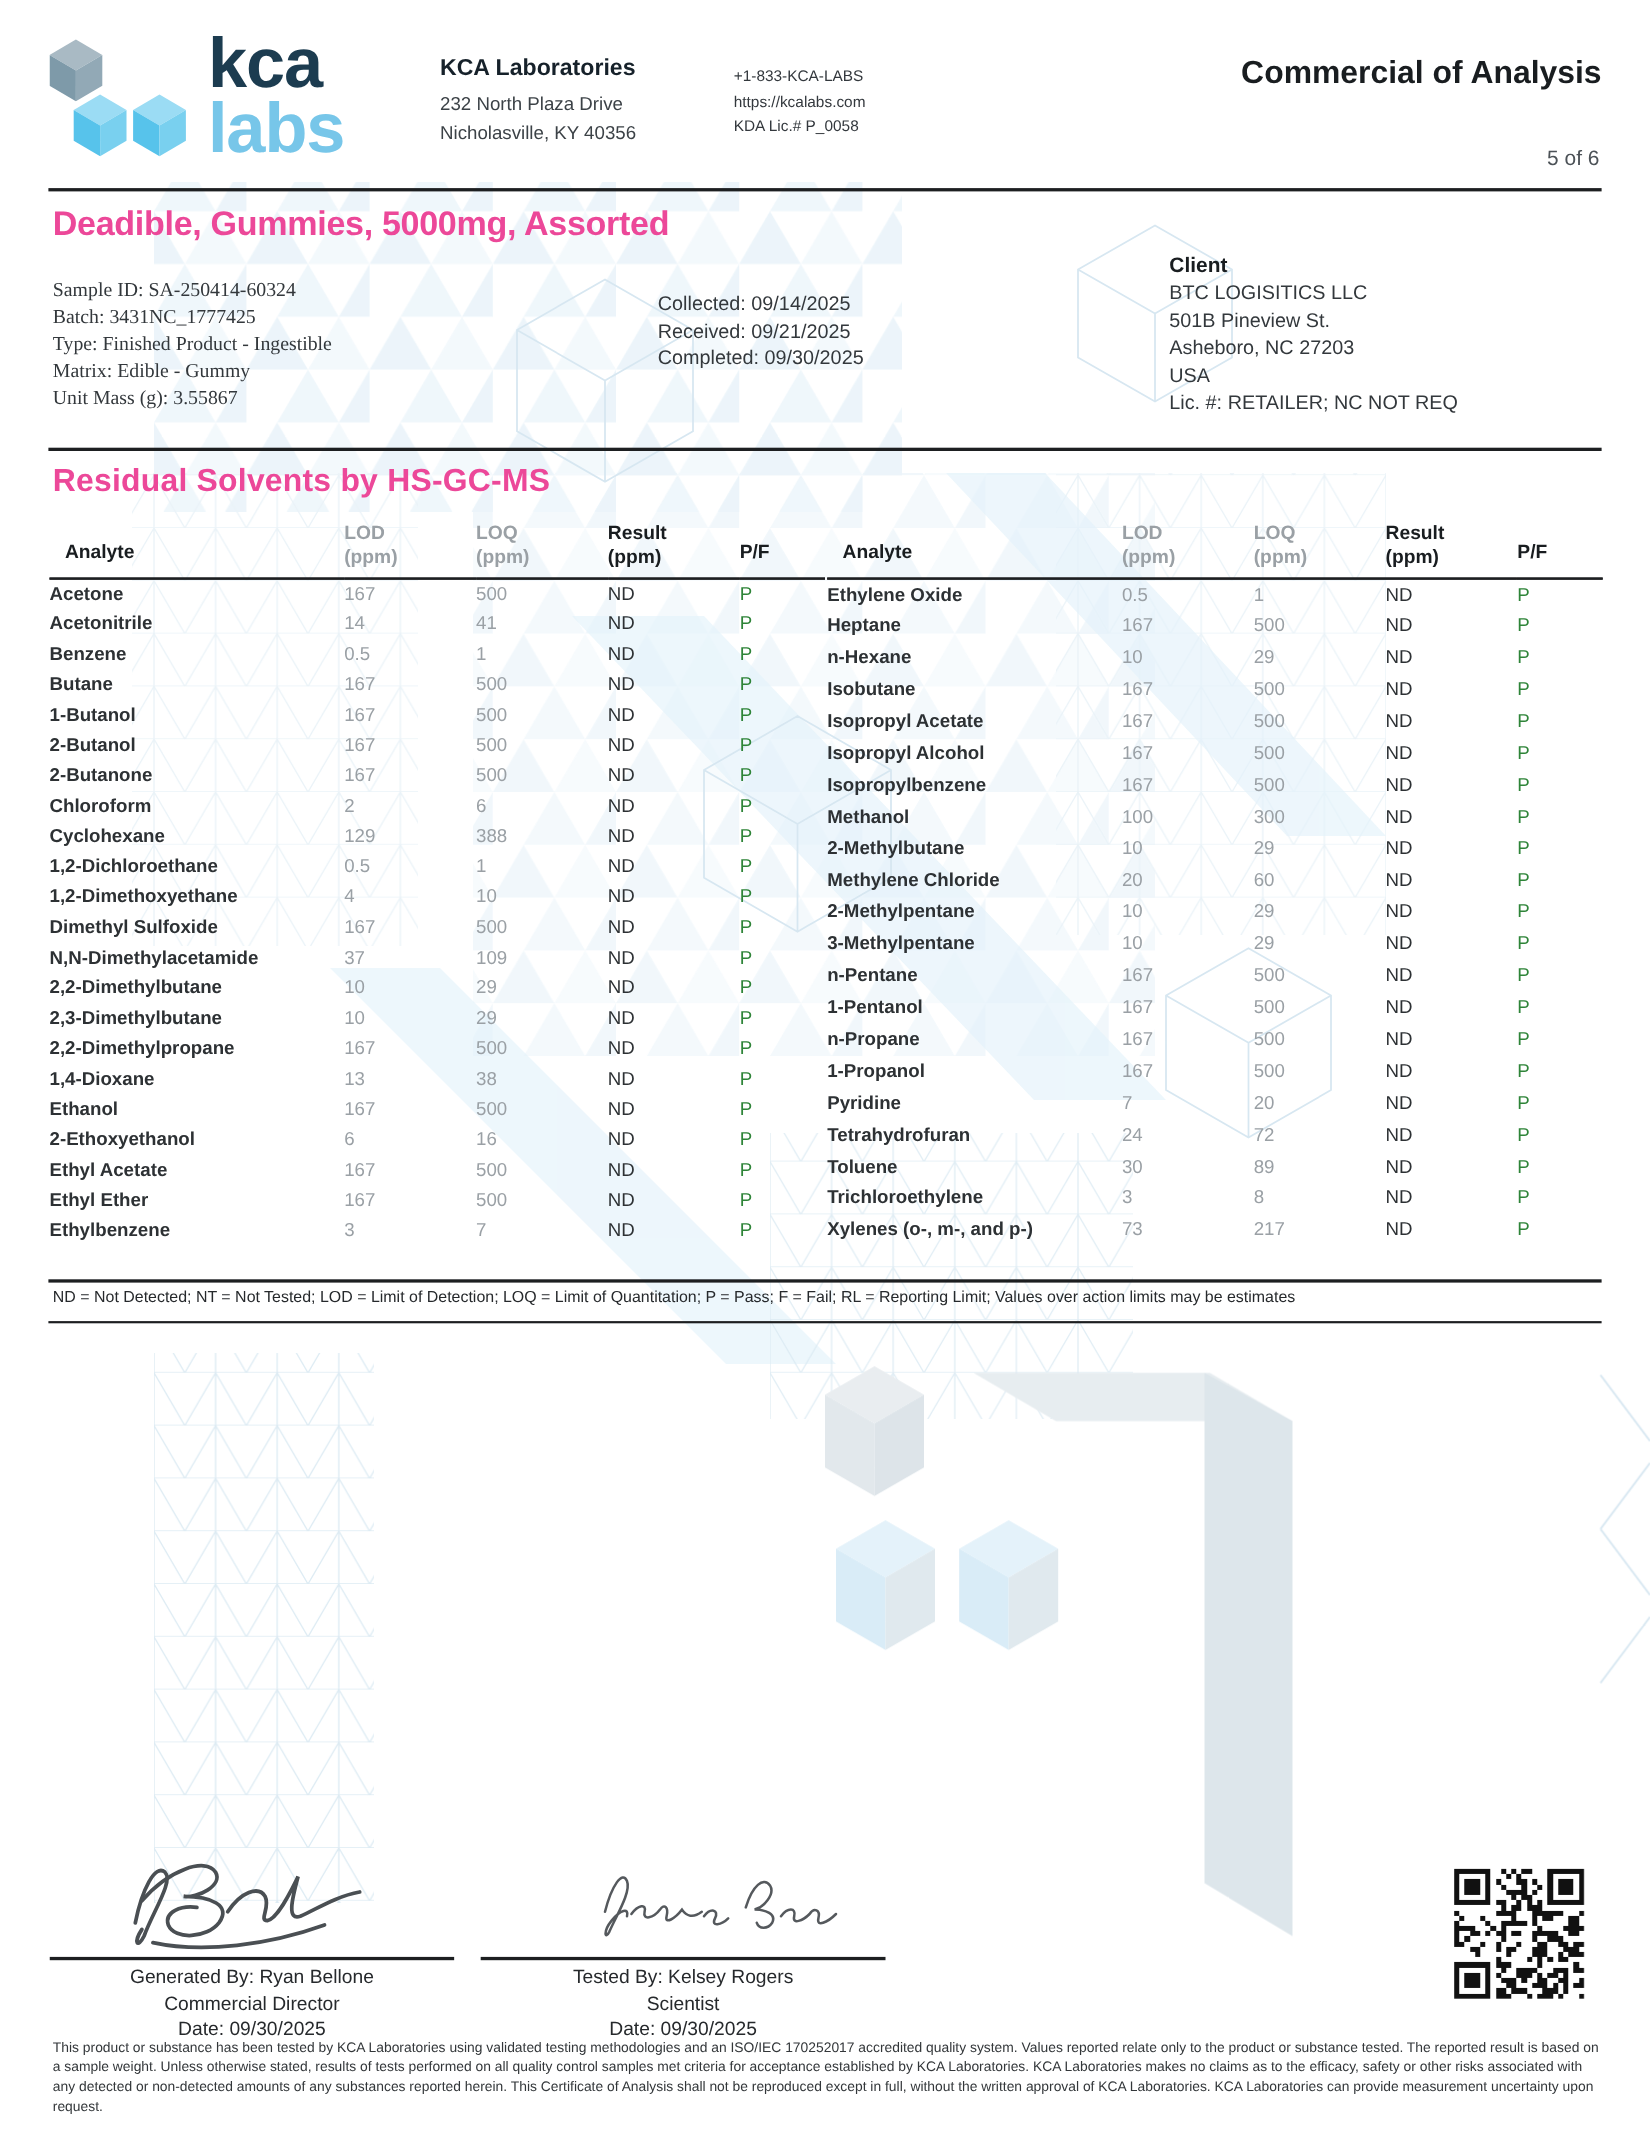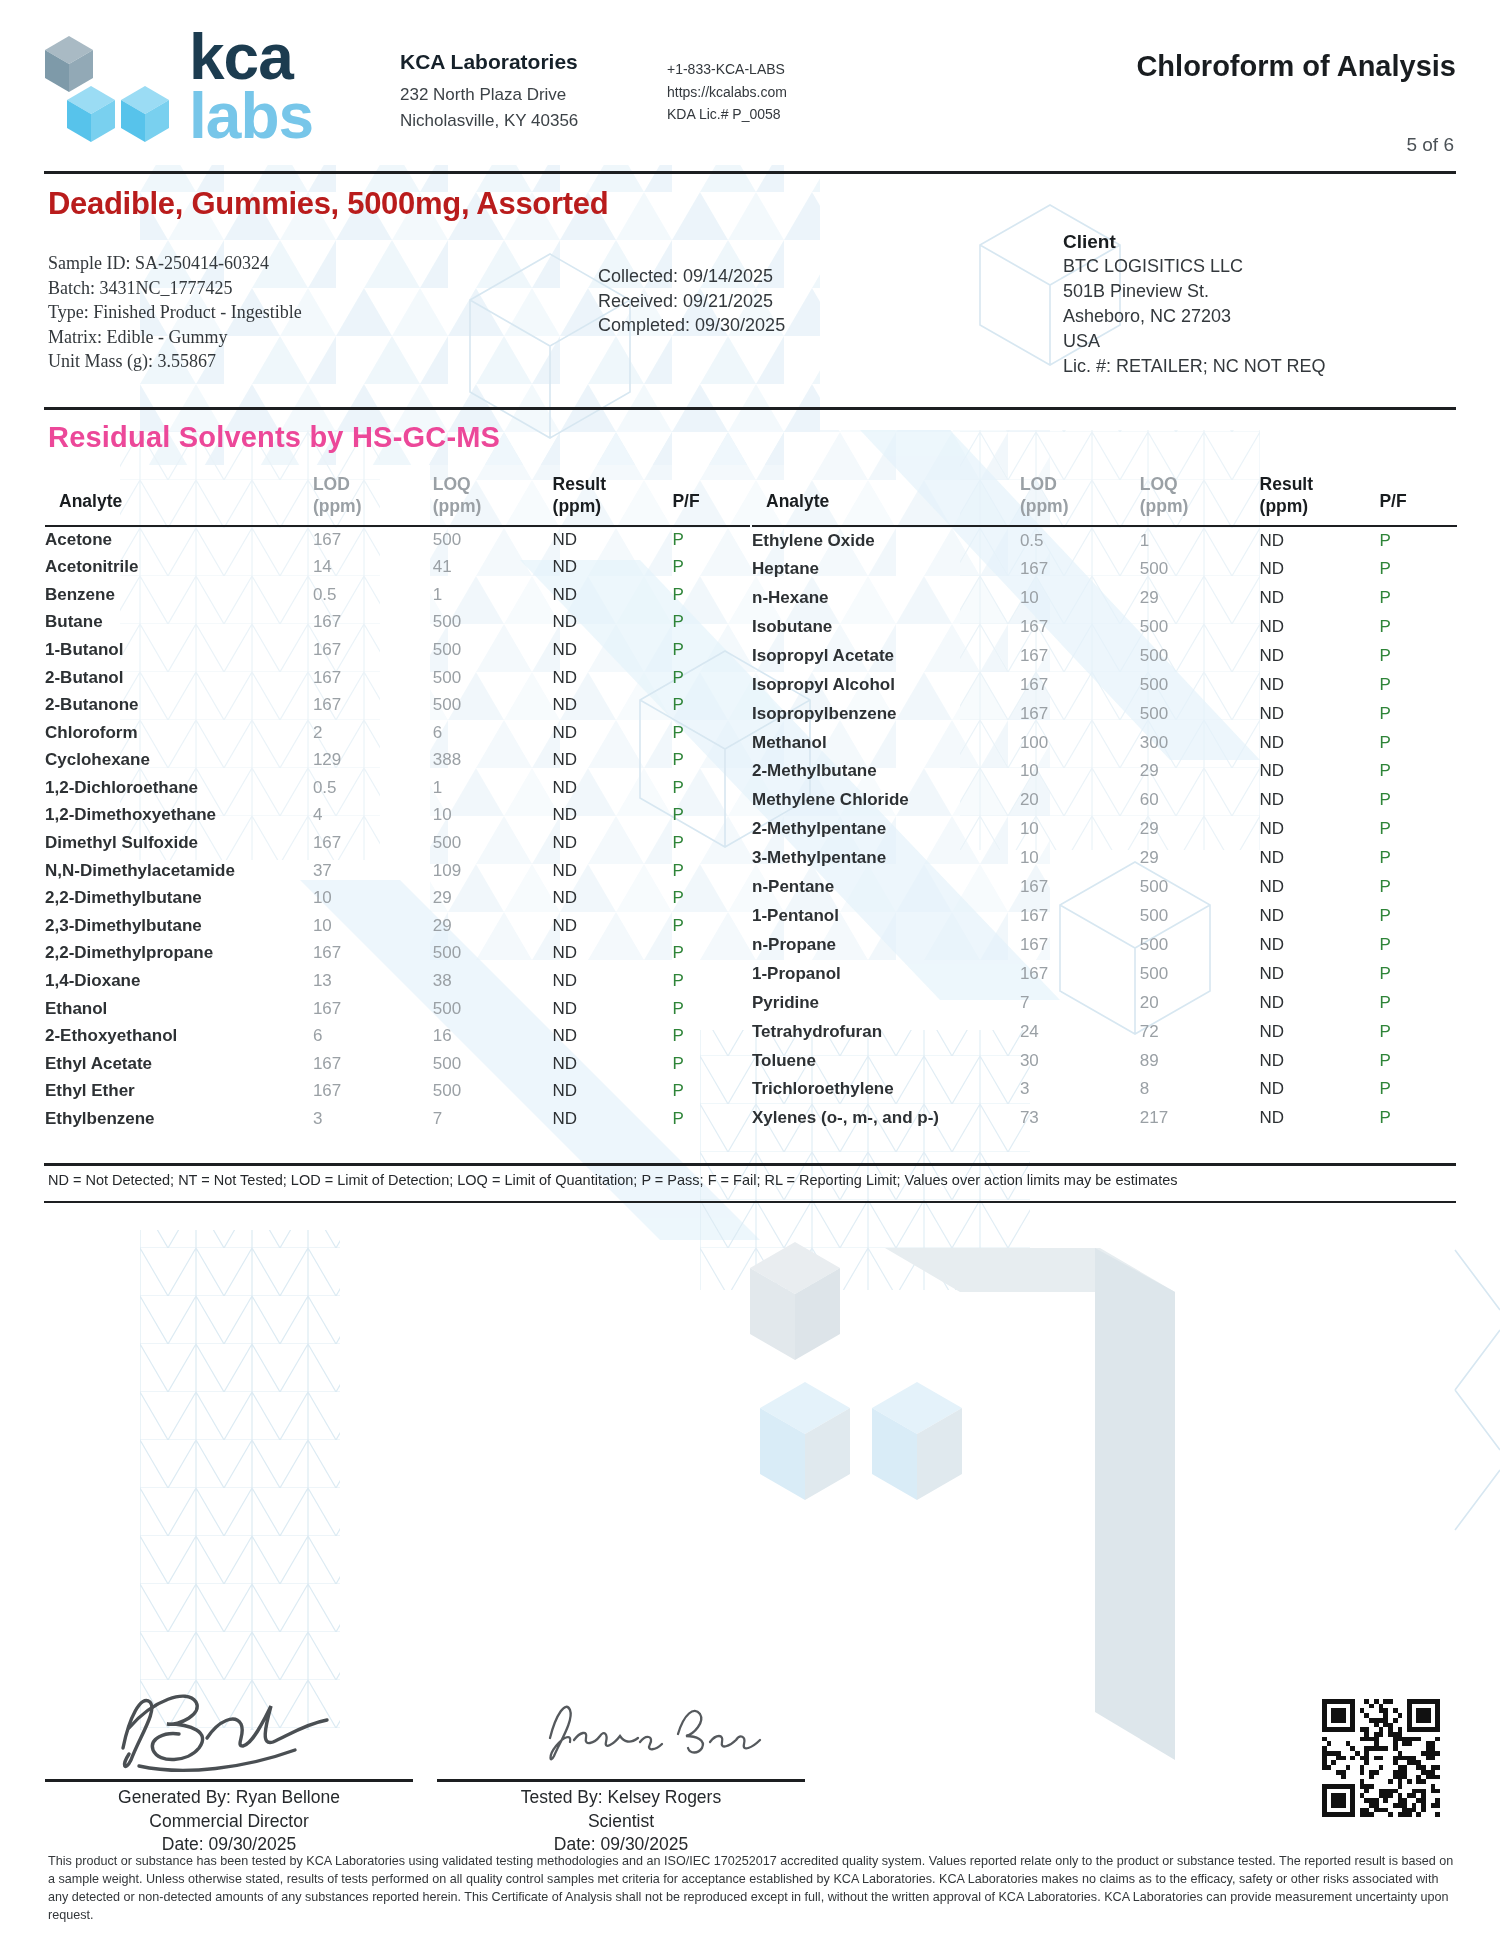--- a/index.html
+++ b/index.html
@@ -23,21 +23,21 @@
   .contact-line { font-size:14px; color:#33383d; line-height:1.62; }
   .doc-title { right:44px; top:50px; font-size:29px; font-weight:bold; color:#191d20; text-align:right; }
   .page-indicator { right:46px; top:134px; font-size:19px; color:#4c5257; }
   .rule { background:#1d1f21; left:44px; width:1412px; }
   .rule-1 { top:171px; height:3px; }
   .rule-2 { top:407px; height:2.5px; }
   .rule-3 { top:1163px; height:2.5px; }
   .rule-4 { top:1201px; height:2px; }
 
   
-  .product-title { left:48px; top:186px; font-size:31px; font-weight:bold; color:#b91c1c; letter-spacing:-0.3px; }
+  .product-title { left:48px; top:186px; font-size:31px; font-weight:bold; color:#ec4899; letter-spacing:-0.3px; }
   .sample-info { left:48px; top:251px;font-family:Liberation Serif, serif; }
   .sample-info div, .dates-block div { font-size:18px; color:#33383c; line-height:24.6px; }
   .dates-block { left:598px; top:264px; }
   .client-block { left:1063px; top:229px; }
   .client-heading { font-size:19px; font-weight:bold; color:#191d20; line-height:25px; }
   .client-block .cline { font-size:18px; color:#33383c; line-height:25px; }
 
   
   .section-title { left:48px; top:421px; font-size:29px; font-weight:bold; color:#ec4899; letter-spacing:0.2px; }
 
@@ -166,21 +166,21 @@
     <div class="lab-line">232 North Plaza Drive</div>
     <div class="lab-line">Nicholasville, KY 40356</div>
   </div>
 
   <div class="layer contact-block">
     <div class="contact-line">+1-833-KCA-LABS</div>
     <div class="contact-line">https://kcalabs.com</div>
     <div class="contact-line">KDA Lic.# P_0058</div>
   </div>
 
-  <div class="layer doc-title">Chloroform of Analysis</div>
+  <div class="layer doc-title">Commercial of Analysis</div>
   <div class="layer page-indicator">5 of 6</div>
 
   <div class="layer rule rule-1"></div>
 
   <div class="layer product-title">Deadible, Gummies, 5000mg, Assorted</div>
 
   <div class="layer sample-info">
     <div>Sample ID: SA-250414-60324</div>
     <div>Batch: 3431NC_1777425</div>
     <div>Type: Finished Product - Ingestible</div>

